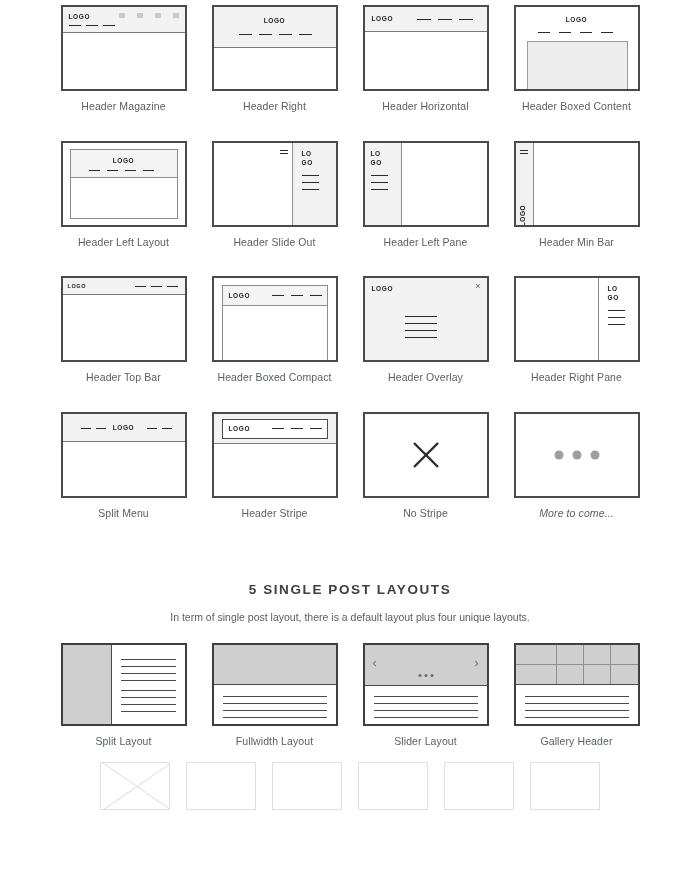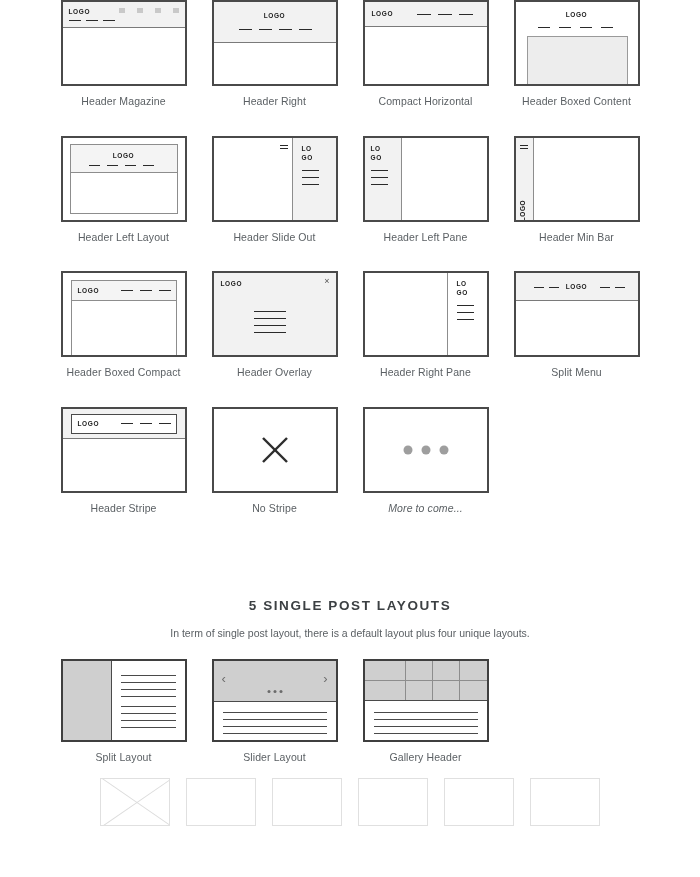--- a/index.html
+++ b/index.html
@@ -18,20 +18,21 @@
 
   .page { width: 700px; position: relative; }
 
   
   .card-grid {
     display: grid;
     grid-template-columns: repeat(4, 126px);
     column-gap: 25px;
     row-gap: 0;
     justify-content: center;
+    padding-top: 5px;
   }
   .card {
     width: 126px;
     margin-bottom: 2px;
   }
   .thumb {
     width: 100%;
     height: 86px;
     box-sizing: border-box;
     border: 2px solid #4a4a4a;
@@ -195,21 +196,21 @@
 
     <div class="card">
       <div class="thumb">
         <div class="hbar" style="height:25px;">
           <span class="logo abs" style="left:7px; top:8px;">LOGO</span>
           <span class="dash abs" style="left:52px; top:12px; width:14px;"></span>
           <span class="dash abs" style="left:73px; top:12px; width:14px;"></span>
           <span class="dash abs" style="left:94px; top:12px; width:14px;"></span>
         </div>
       </div>
-      <div class="caption">Compact Horizontal</div>
+      <div class="caption">Header Horizontal</div>
     </div>
 
     <div class="card">
       <div class="thumb">
         <span class="logo abs" style="left:0; right:0; top:9px; text-align:center;">LOGO</span>
         <span class="dash abs" style="left:22px; top:25px; width:12px;"></span>
         <span class="dash abs" style="left:43px; top:25px; width:12px;"></span>
         <span class="dash abs" style="left:64px; top:25px; width:12px;"></span>
         <span class="dash abs" style="left:85px; top:25px; width:12px;"></span>
         <div class="abs" style="left:11px; top:34px; right:10px; bottom:0; background:#ededed; border:1px solid #9a9a9a; border-bottom:none;"></div>
@@ -262,20 +263,31 @@
       <div class="thumb">
         <div class="abs" style="left:0; top:0; bottom:0; width:17px; background:#f2f2f2; border-right:1px solid #8d8d8d;">
           <span class="dash abs" style="left:4px; top:7px; width:8px; border-top-width:1.2px;"></span>
           <span class="dash abs" style="left:4px; top:10px; width:8px; border-top-width:1.2px;"></span>
           <span class="logo abs" style="left:-11px; bottom:6px; width:34px; text-align:center; transform:rotate(-90deg); transform-origin:center;">LOGO</span>
         </div>
       </div>
       <div class="caption">Header Min Bar</div>
     </div>
 
+    <div class="card" style="margin-top:26px;">
+      <div class="thumb">
+        <div class="hbar" style="height:17px;">
+          <span class="logo abs" style="left:5px; top:5px; font-size:5.5px;">LOGO</span>
+          <span class="dash abs" style="left:72px; top:8px; width:11px;"></span>
+          <span class="dash abs" style="left:88px; top:8px; width:11px;"></span>
+          <span class="dash abs" style="left:104px; top:8px; width:11px;"></span>
+        </div>
+      </div>
+      <div class="caption">Header Top Bar</div>
+    </div>
 
     <div class="card" style="margin-top:26px;">
       <div class="thumb">
         <div class="abs" style="left:8px; top:7px; right:8px; bottom:0; border:1px solid #8d8d8d; border-bottom:none; background:#fff;">
           <div class="abs" style="left:0; right:0; top:0; height:19px; background:#f4f4f4; border-bottom:1px solid #8d8d8d;">
             <span class="logo abs" style="left:6px; top:6px;">LOGO</span>
             <span class="dash abs" style="left:49px; top:9px; width:12px;"></span>
             <span class="dash abs" style="left:68px; top:9px; width:12px;"></span>
             <span class="dash abs" style="left:87px; top:9px; width:12px;"></span>
           </div>
@@ -351,21 +363,21 @@
           <span style="width:9px;height:9px;border-radius:50%;background:#9e9e9e;display:block;"></span>
           <span style="width:9px;height:9px;border-radius:50%;background:#9e9e9e;display:block;"></span>
           <span style="width:9px;height:9px;border-radius:50%;background:#9e9e9e;display:block;"></span>
         </div>
       </div>
       <div class="caption">More to come...</div>
     </div>
 
   </div>
 
-  <div class="section" style="margin-top:76px;">
+  <div class="section" style="margin-top:55px;">
     <h2>5 SINGLE POST LAYOUTS</h2>
     <p>In term of single post layout, there is a default layout plus four unique layouts.</p>
   </div>
 
   <div class="post-grid">
 
     <div>
       <div class="pthumb">
         <div class="media" style="left:0; top:0; bottom:0; width:48px;"></div>
         <div class="abs" style="left:48px; top:0; bottom:0; width:1px; background:#4a4a4a;"></div>
@@ -374,20 +386,31 @@
         <span class="tline" style="left:58px; right:9px; top:28px;"></span>
         <span class="tline" style="left:58px; right:9px; top:35px;"></span>
         <span class="tline" style="left:58px; right:9px; top:45px;"></span>
         <span class="tline" style="left:58px; right:9px; top:52px;"></span>
         <span class="tline" style="left:58px; right:9px; top:59px;"></span>
         <span class="tline" style="left:58px; right:9px; top:66px;"></span>
       </div>
       <div class="caption">Split Layout</div>
     </div>
 
+    <div>
+      <div class="pthumb">
+        <div class="media" style="left:0; right:0; top:0; height:39px;"></div>
+        <div class="abs" style="left:0; right:0; top:39px; height:1px; background:#4a4a4a;"></div>
+        <span class="tline" style="left:9px; right:9px; top:51px;"></span>
+        <span class="tline" style="left:9px; right:9px; top:58px;"></span>
+        <span class="tline" style="left:9px; right:9px; top:65px;"></span>
+        <span class="tline" style="left:9px; right:9px; top:72px;"></span>
+      </div>
+      <div class="caption">Fullwidth Layout</div>
+    </div>
 
     <div>
       <div class="pthumb">
         <div class="media" style="left:0; right:0; top:0; height:40px;"></div>
         <div class="abs" style="left:0; right:0; top:40px; height:1px; background:#4a4a4a;"></div>
         <span class="chev" style="left:8px; top:11px;">‹</span>
         <span class="chev" style="right:8px; top:11px;">›</span>
         <div class="dot3" style="left:50%; top:29px; transform:translateX(-50%);">
             <i></i>
             <i></i>

